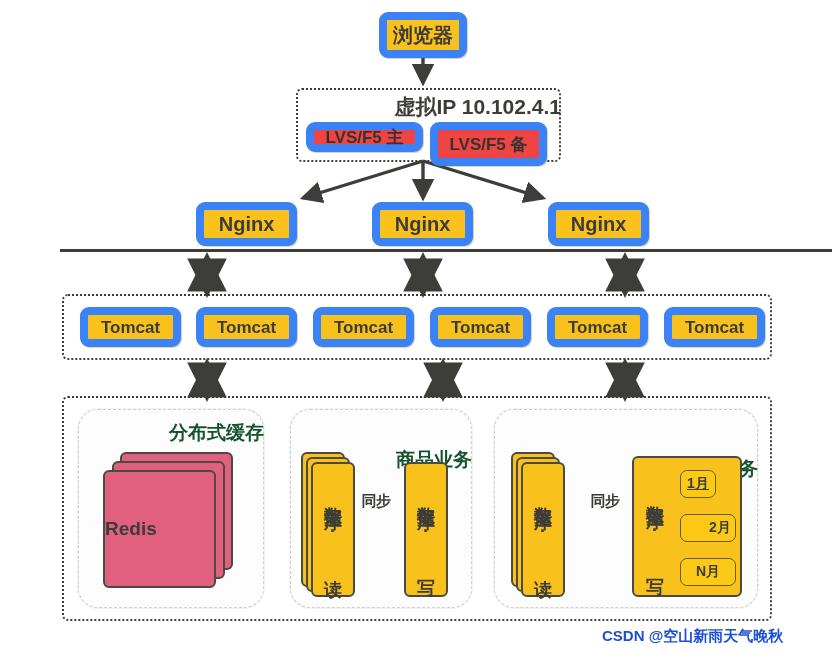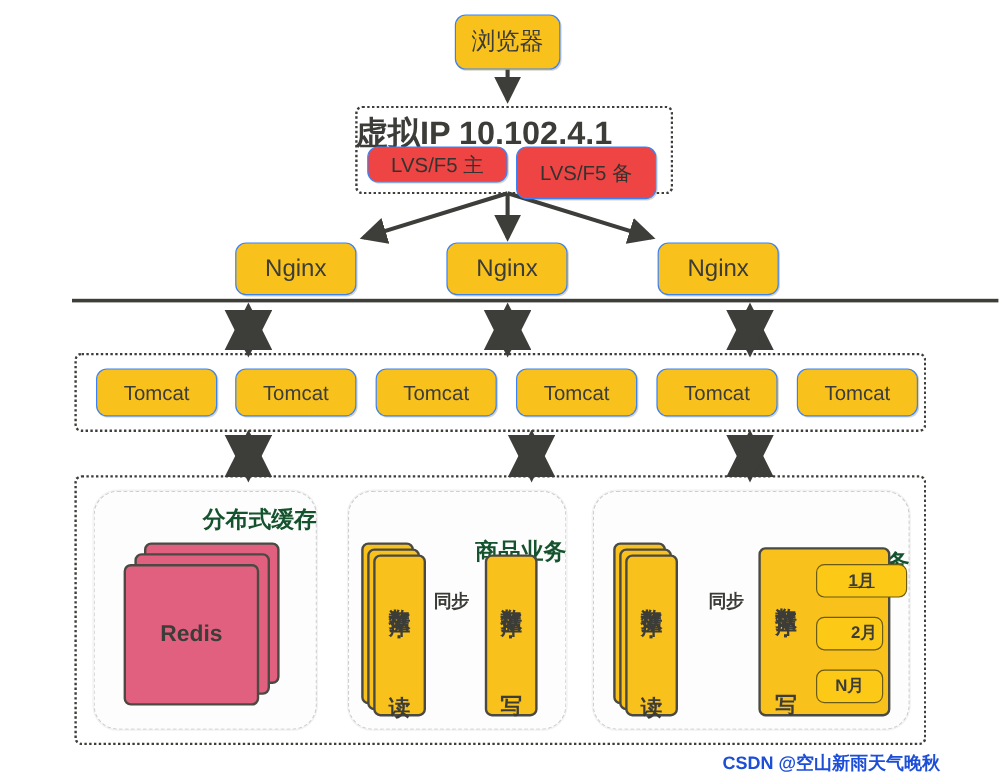--- a/index.html
+++ b/index.html
@@ -12,23 +12,23 @@
     width:837px;
     height:653px;
     background:#ffffff;
     overflow:hidden;
   }
   .abs{position:absolute;box-sizing:border-box;}
 
   
   .node{
     display:flex;align-items:center;justify-content:center;
-    border:1px solid #3b82f6;
+    border:8px solid #3b82f6;
     border-radius:9px;
-    font-weight:normal;
+    font-weight:bold;
     color:#3c3c38;
     box-shadow:1px 1px 0 rgba(90,80,40,.25);
     text-align:center;
     line-height:1;
   }
   .node.yellow{background:#f8c11c;}
   .node.pink{background:#ef4444;color:#35332f;}
 
   
   .dotted{
@@ -38,22 +38,22 @@
   }
   .roundbox{
     border:1.5px dashed #cfcfcf;
     border-radius:20px;
     background:#fdfdfd;
     box-shadow:0 0 0 1px #f2f2f2;
   }
 
   
   .vip-label{
-    font-size:27px;font-weight:bold;color:#3c3c38;
-    text-align:left;width:100%;
+    font-size:21px;font-weight:bold;color:#3c3c38;
+    text-align:right;width:100%;
   }
   .section-title{
     font-size:19px;font-weight:bold;color:#14532d;
     text-align:right;width:100%;
   }
   .sync-label{
     font-size:15px;font-weight:bold;color:#3a3a36;
     text-align:center;width:100%;letter-spacing:-.5px;
   }
 
@@ -206,21 +206,21 @@
 
   <div class="abs dotted" style="left:62px;top:396px;width:710px;height:225px;"></div>
 
   <div class="abs roundbox" style="left:78px;top:409px;width:186px;height:199px;"></div>
   <div class="abs" style="left:78px;top:420px;width:186px;height:26px;">
     <div class="section-title">分布式缓存</div>
   </div>
 
   <div class="abs stack-card pink" style="left:120px;top:452px;width:113px;height:118px;"></div>
   <div class="abs stack-card pink" style="left:112px;top:461px;width:113px;height:118px;"></div>
-  <div class="abs stack-card pink" style="left:103px;top:470px;width:113px;height:118px;display:flex;align-items:center;justify-content:center;">
+  <div class="abs stack-card pink" style="left:103px;top:470px;width:113px;height:118px;display:flex;align-items:center;justify-content:flex-start;">
     <span style="font-size:19px;font-weight:bold;color:#3c3c38;">Redis</span>
   </div>
 
   <div class="abs roundbox" style="left:290px;top:409px;width:182px;height:199px;"></div>
   <div class="abs" style="left:290px;top:420px;width:182px;height:26px;margin-top:27px;">
     <div class="section-title">商品业务</div>
   </div>
 
   <div class="abs stack-card yellow" style="left:301px;top:452px;width:44px;height:135px;"></div>
   <div class="abs stack-card yellow" style="left:306px;top:457px;width:44px;height:135px;"></div>
@@ -248,21 +248,21 @@
   </div>
 
   <div class="abs" style="left:577px;top:492px;width:56px;height:22px;">
     <div class="sync-label">同步</div>
   </div>
 
   <div class="abs stack-card yellow" style="left:632px;top:456px;width:110px;height:141px;">
     <div class="abs" style="left:0px;top:0px;width:42px;height:141px;">
       <span class="vtext">数据库 · 写</span>
     </div>
-    <div class="abs month" style="left:46px;top:12px;width:76px;height:28px;text-decoration:underline;">
+    <div class="abs month" style="left:46px;top:12px;width:36px;height:28px;text-decoration:underline;">
       <span>1月</span>
     </div>
     <div class="abs month" style="left:46px;top:56px;width:56px;height:28px;padding-left:24px;">
       <span>2月</span>
     </div>
     <div class="abs month" style="left:46px;top:100px;width:56px;height:28px;">
       <span>N月</span>
     </div>
   </div>
 

